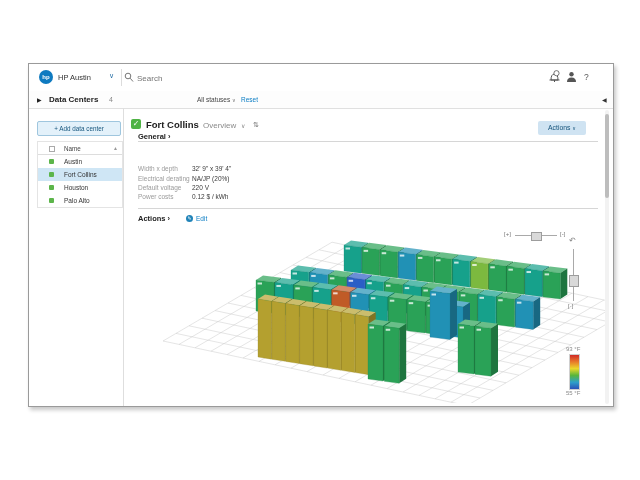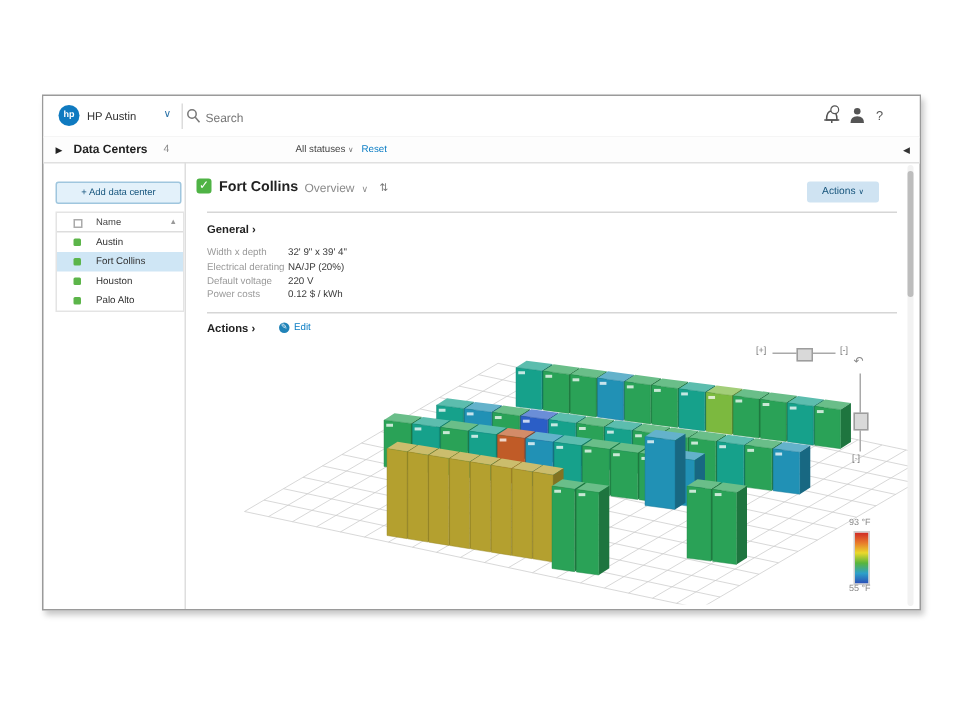--- a/index.html
+++ b/index.html
@@ -117,21 +117,21 @@
   </div>
 
   <div class="abs chk">✓</div>
   <div class="abs mtitle">Fort Collins</div>
   <div class="abs viewsel">Overview</div>
   <div class="abs vchev">∨</div>
   <div class="abs relicon">⇅</div>
   <div class="abs actbtn"><span>Actions</span> <span style="font-size:5px">∨</span></div>
   <div class="abs rule" style="top:77px"></div>
 
-  <div class="abs sechdr" style="left:109px;top:84px"><span>General</span> <span>›</span></div>
+  <div class="abs sechdr" style="left:109px;top:68px"><span>General</span> <span>›</span></div>
   <div class="abs glabel" style="left:109px;top:101px">Width x depth</div>
   <div class="abs gvalue" style="left:163px;top:101px">32' 9" x 39' 4"</div>
   <div class="abs glabel" style="left:109px;top:111px">Electrical derating</div>
   <div class="abs gvalue" style="left:163px;top:111px">NA/JP (20%)</div>
   <div class="abs glabel" style="left:109px;top:120px">Default voltage</div>
   <div class="abs gvalue" style="left:163px;top:120px">220 V</div>
   <div class="abs glabel" style="left:109px;top:129px">Power costs</div>
   <div class="abs gvalue" style="left:163px;top:129px">0.12 $ / kWh</div>
   <div class="abs rule" style="top:144px"></div>
 

